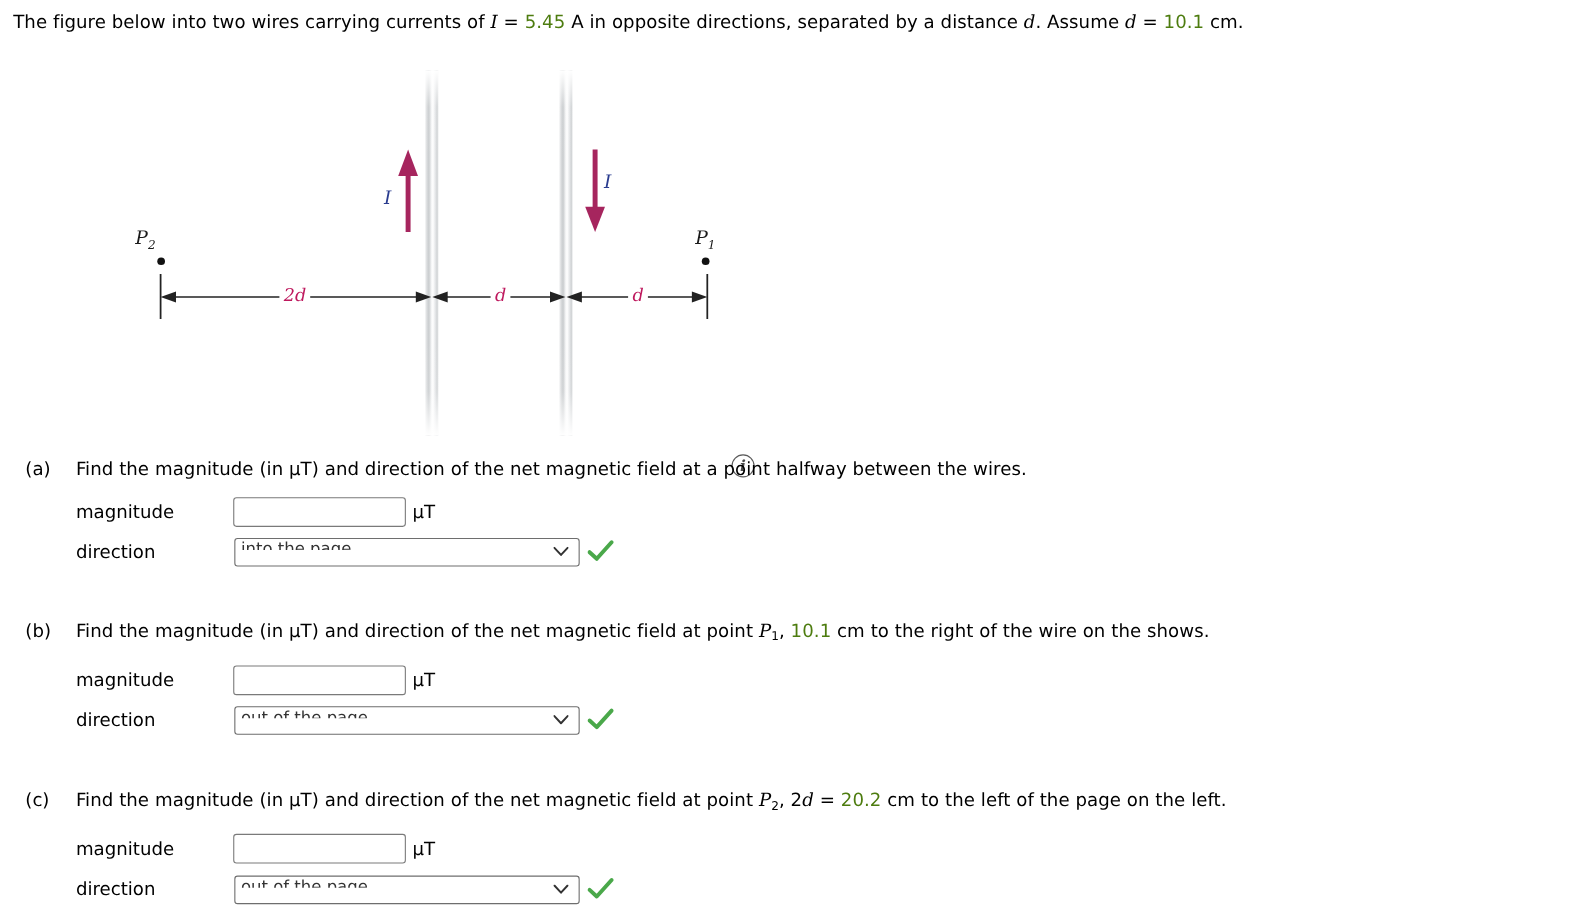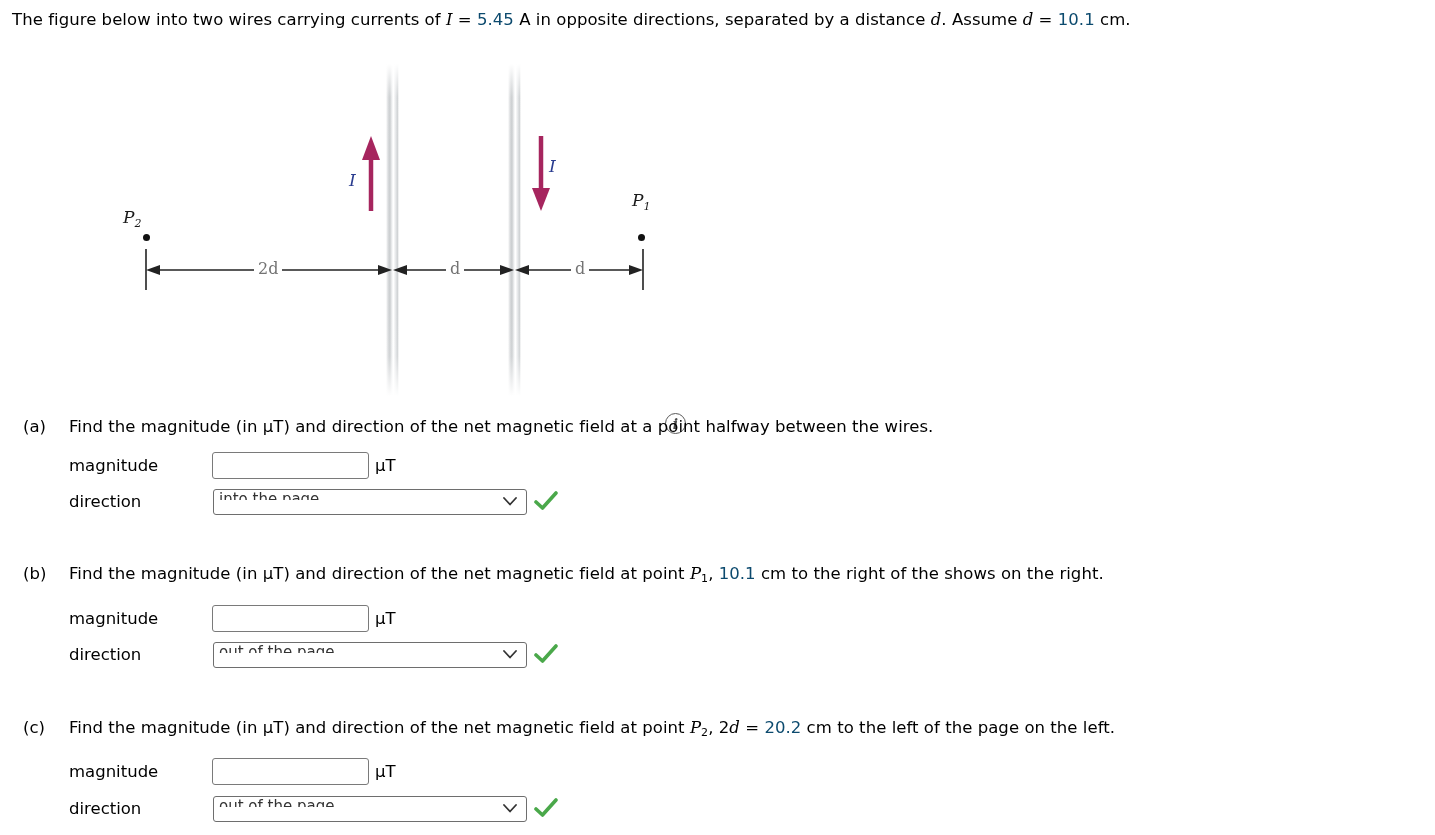--- a/index.html
+++ b/index.html
@@ -24,21 +24,21 @@
     font-size: 16.5px;
     line-height: 1.3;
     white-space: nowrap;
     letter-spacing: 0.05px;
   }
   .var {
     font-family: "DejaVu Serif", "Liberation Serif", serif;
     font-style: italic;
     font-size: 16.5px;
   }
-  .red { color: #0c4a6e; }
+  .red { color: #4d7c0f; }
 
   
   .figure {
     position: absolute;
     left: 0px;
     top: 48px;
     width: 720px;
     height: 350px;
   }
   .wire {
@@ -77,22 +77,23 @@
     color: #1a1a1a;
   }
   .fig-label.blue { color: #2a3c8f; }
   .fig-label sub {
     font-size: 11px;
     font-style: italic;
   }
   .dim-label {
     position: absolute;
     font-family: "DejaVu Serif", "Liberation Serif", serif;
+    font-style: italic;
     font-size: 16px;
-    color: #737373;
+    color: #be185d;
     background: #ffffff;
     padding: 0 4px;
   }
   .point-dot {
     position: absolute;
     width: 7px; height: 7px;
     background: #111;
     border-radius: 50%;
   }
 
@@ -244,21 +245,21 @@
       <polygon points="643,222 629,217 629,227" fill="#222"></polygon>
     </g>
   </svg>
 
   <div class="fig-label blue" style="left:349px; top:122px;">I</div>
   <div class="fig-label blue" style="left:549px; top:108px;">I</div>
 
   <div class="fig-label" style="left:123px; top:159px;"><span>P</span><sub>2</sub></div>
   <div class="point-dot" style="left:143px; top:186px;"></div>
 
-  <div class="fig-label" style="left:632px; top:142px;"><span>P</span><sub>1</sub></div>
+  <div class="fig-label" style="left:632px; top:159px;"><span>P</span><sub>1</sub></div>
   <div class="point-dot" style="left:638px; top:186px;"></div>
 
   <div class="dim-label" style="left:254px; top:211px;">2d</div>
   <div class="dim-label" style="left:446px; top:211px;">d</div>
   <div class="dim-label" style="left:571px; top:211px;">d</div>
 
   <div class="info-icon">i</div>
 </div>
 
 <div class="part" style="top:0">
@@ -279,21 +280,21 @@
     <path d="M1 1 L7 7.5 L13 1" fill="none" stroke="#333" stroke-width="1.8" stroke-linecap="round" stroke-linejoin="round"></path>
   </svg>
   <svg class="check-mark" style="left:534px; top:490px;" viewBox="0 0 24 22">
     <path d="M2 12 L8.5 18 L22 3" fill="none" stroke="#4aa84a" stroke-width="3.6" stroke-linecap="round" stroke-linejoin="round"></path>
   </svg>
 </div>
 
 <div class="part" style="top:0">
   <div class="part-letter" style="top:564px;">(b)</div>
   <div class="part-text" style="top:564px;">
-    <span>Find the magnitude (in µT) and direction of the net magnetic field at point </span><span class="ital">P</span><sub>1</sub><span>, </span><span class="red">10.1</span><span> cm to the right of the shows on the right.</span>
+    <span>Find the magnitude (in µT) and direction of the net magnetic field at point </span><span class="ital">P</span><sub>1</sub><span>, </span><span class="red">10.1</span><span> cm to the right of the wire on the shows.</span>
   </div>
 
   <div class="row-label" style="top:609px;">magnitude</div>
   <input class="answer-input" style="top: 605px;" type="text" value="">
   <div class="unit" style="top:609px;">µT</div>
 
   <div class="row-label" style="top:645px;">direction</div>
   <select class="direction-select" style="top:642px;">
     <option selected="">out of the page</option>
   </select>

